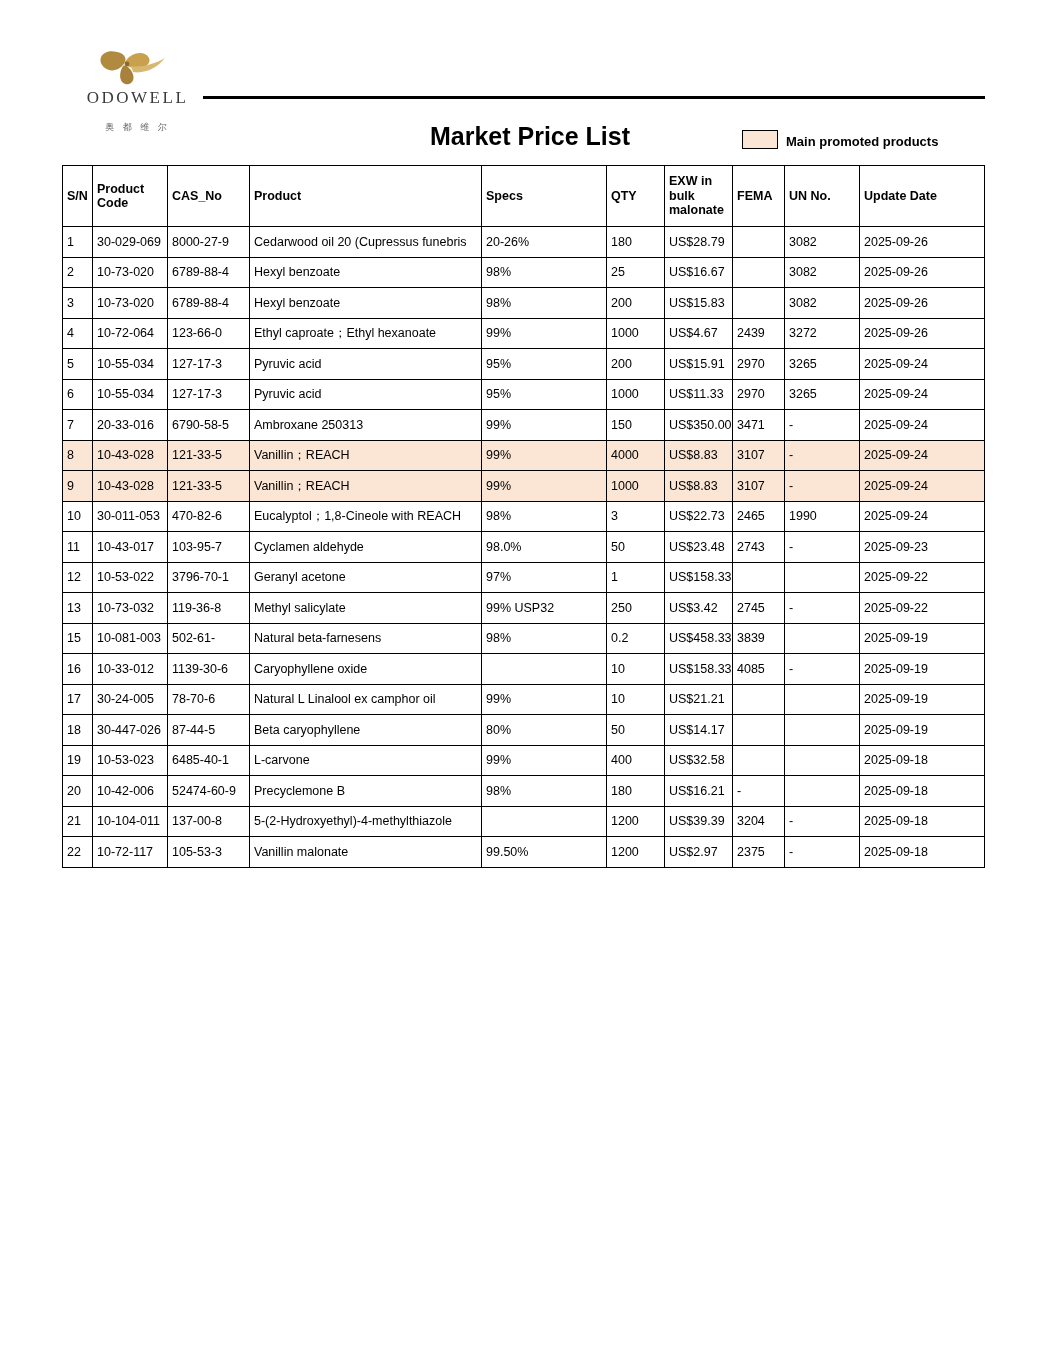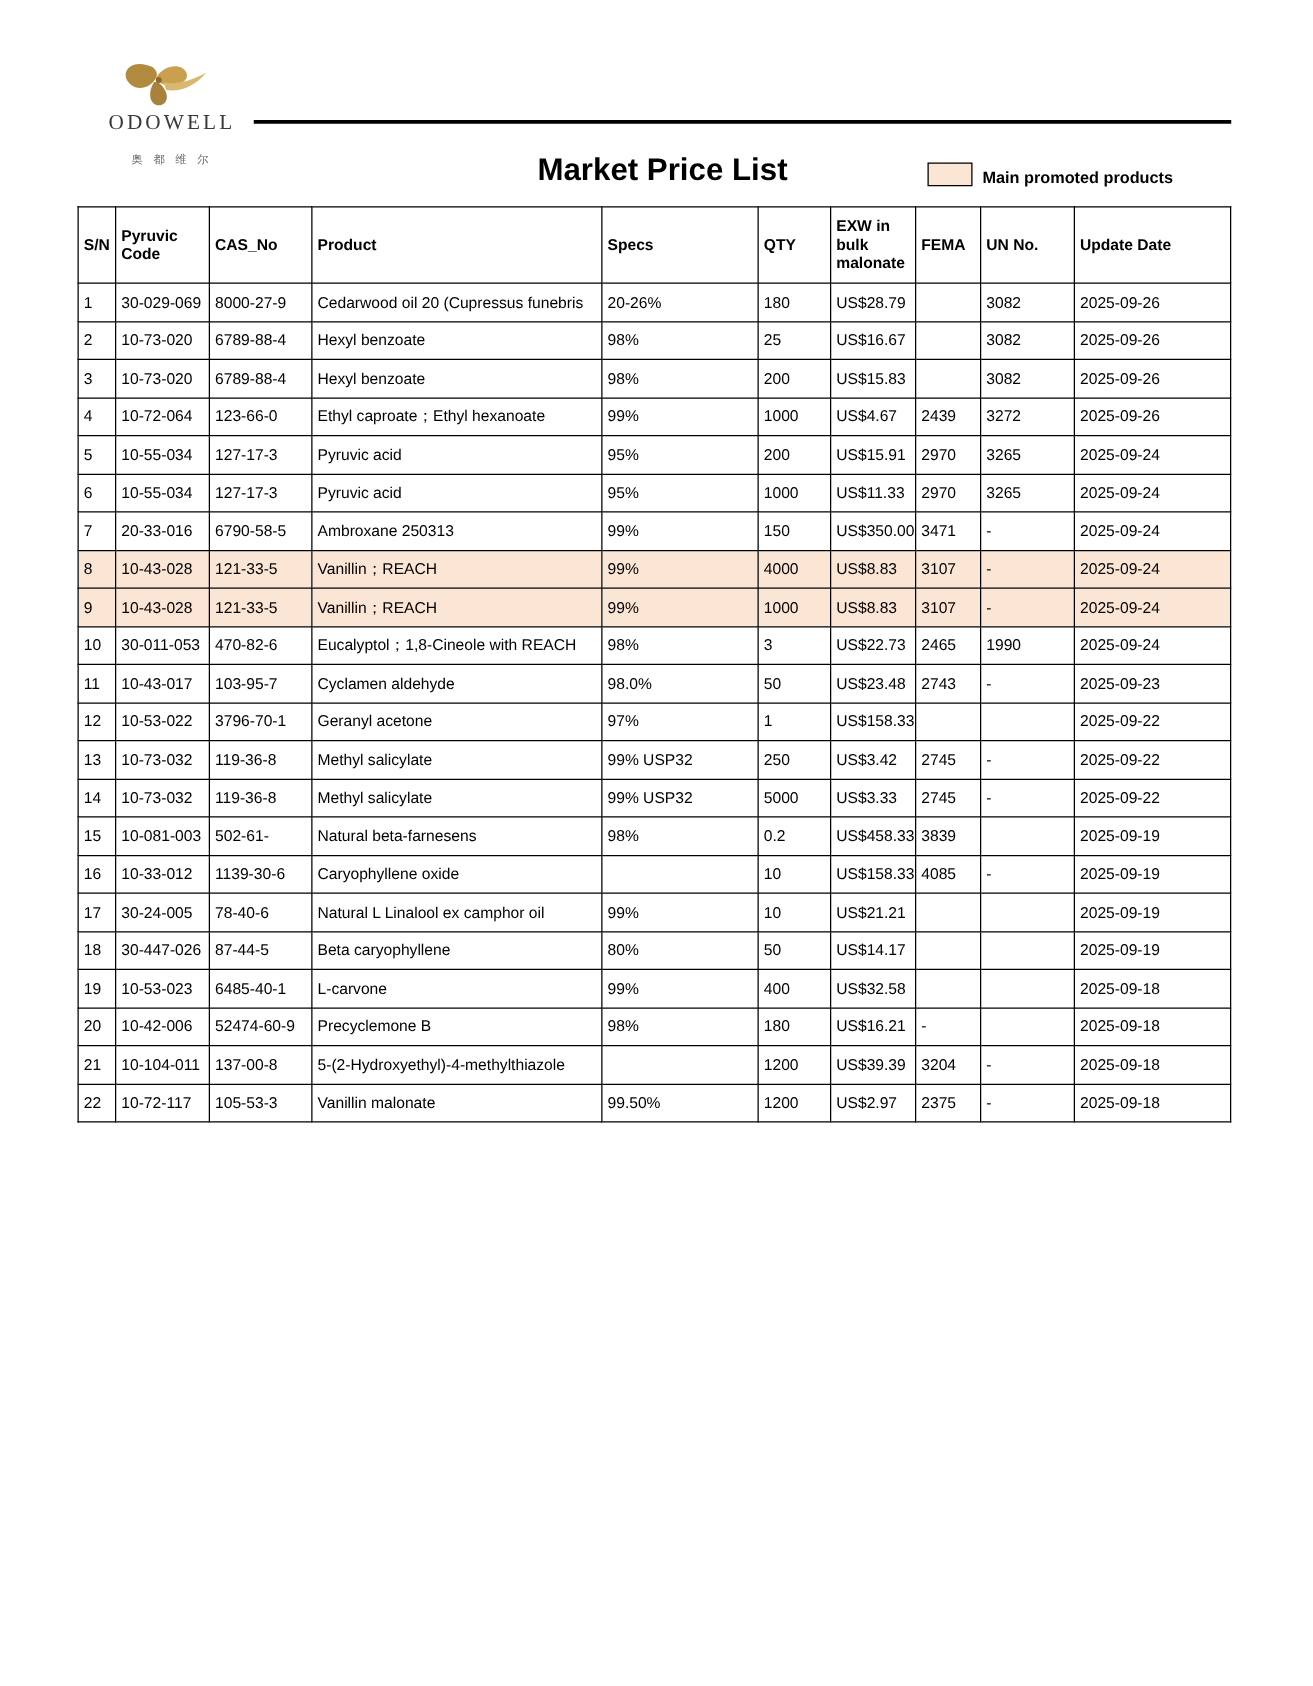--- a/index.html
+++ b/index.html
@@ -183,21 +183,21 @@
         <col class="c-specs">
           <col class="c-qty">
           <col class="c-exw">
           <col class="c-fema">
         <col class="c-un">
           <col class="c-date">
       </colgroup>
       <thead>
         <tr>
           <th>S/N</th>
-          <th>Pyruvic Code</th>
+          <th>Product Code</th>
           <th>CAS_No</th>
           <th>Product</th>
           <th>Specs</th>
           <th>QTY</th>
           <th>EXW in bulk malonate</th>
           <th>FEMA</th>
           <th>UN No.</th>
           <th>Update Date</th>
         </tr>
       </thead>
@@ -352,32 +352,20 @@
             <td>119-36-8</td>
             <td>Methyl salicylate</td>
             <td>99% USP32</td>
             <td>250</td>
             <td>US$3.42</td>
             <td>2745</td>
             <td>-</td>
             <td>2025-09-22</td>
           </tr>
           <tr>
-            <td>14</td>
-            <td>10-73-032</td>
-            <td>119-36-8</td>
-            <td>Methyl salicylate</td>
-            <td>99% USP32</td>
-            <td>5000</td>
-            <td>US$3.33</td>
-            <td>2745</td>
-            <td>-</td>
-            <td>2025-09-22</td>
-          </tr>
-          <tr>
             <td>15</td>
             <td>10-081-003</td>
             <td>502-61-</td>
             <td>Natural beta-farnesens</td>
             <td>98%</td>
             <td>0.2</td>
             <td>US$458.33</td>
             <td>3839</td>
             <td></td>
             <td>2025-09-19</td>
@@ -390,21 +378,21 @@
             <td></td>
             <td>10</td>
             <td>US$158.33</td>
             <td>4085</td>
             <td>-</td>
             <td>2025-09-19</td>
           </tr>
           <tr>
             <td>17</td>
             <td>30-24-005</td>
-            <td>78-40-6</td>
+            <td>78-70-6</td>
             <td>Natural L Linalool ex camphor oil</td>
             <td>99%</td>
             <td>10</td>
             <td>US$21.21</td>
             <td></td>
             <td></td>
             <td>2025-09-19</td>
           </tr>
           <tr>
             <td>18</td>

